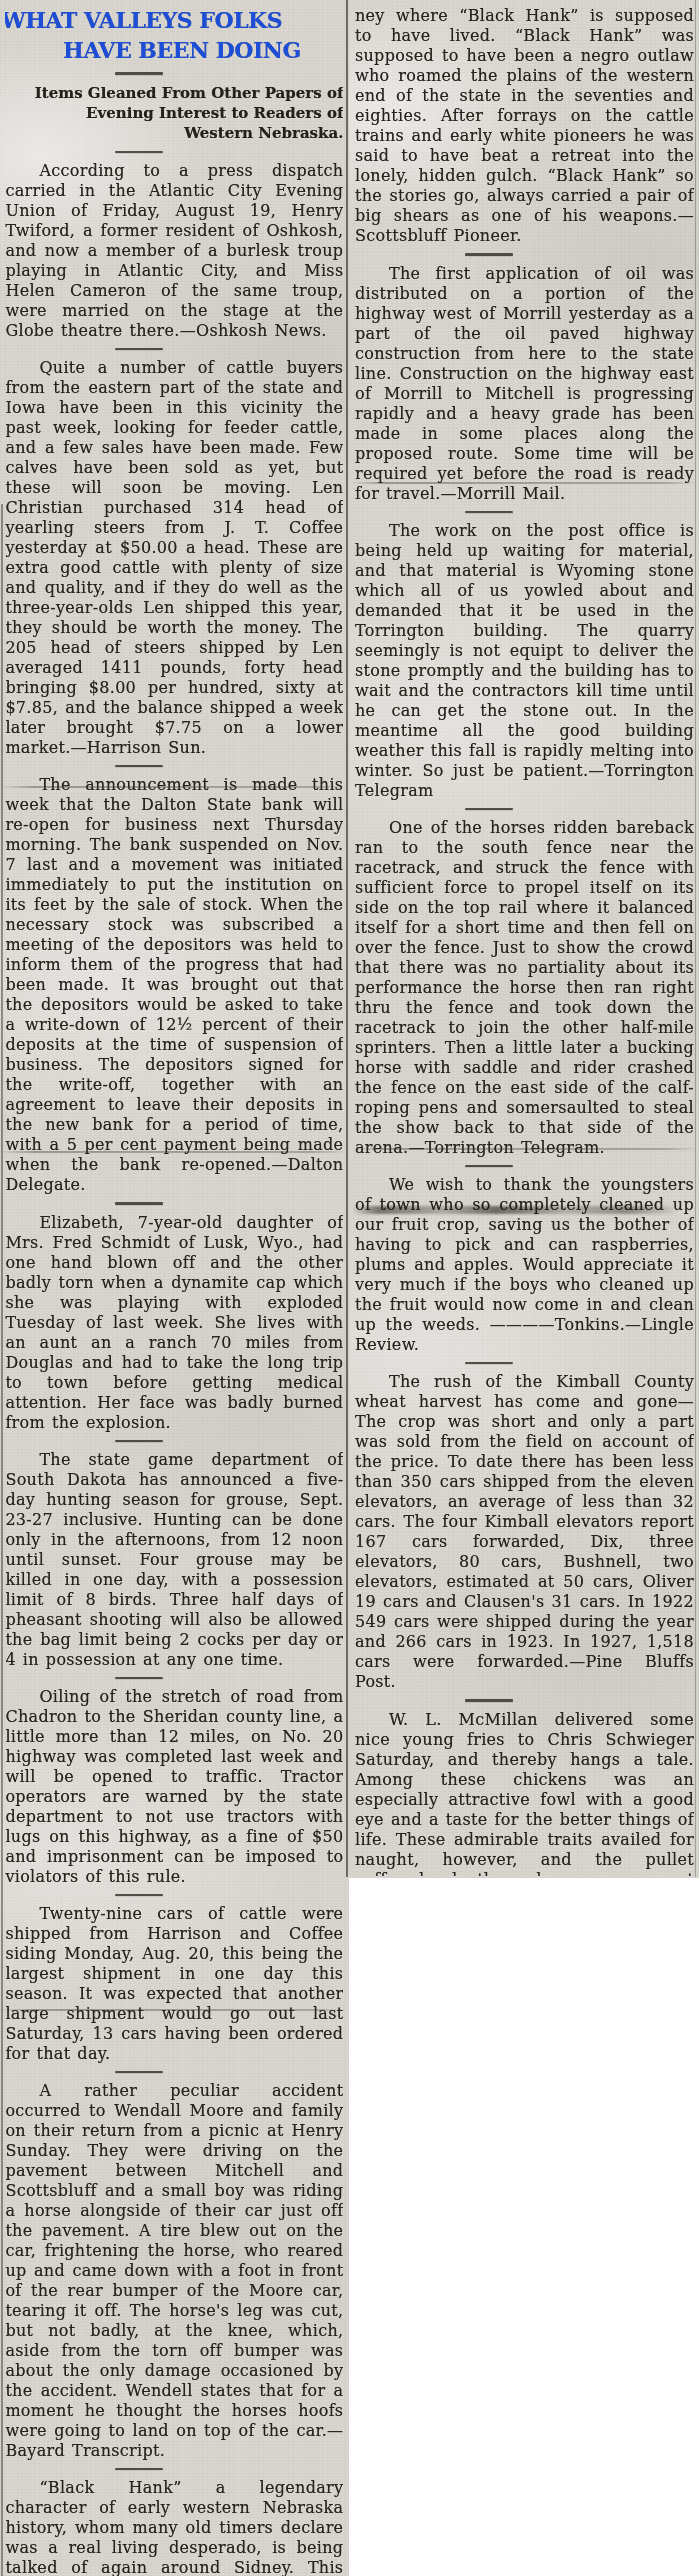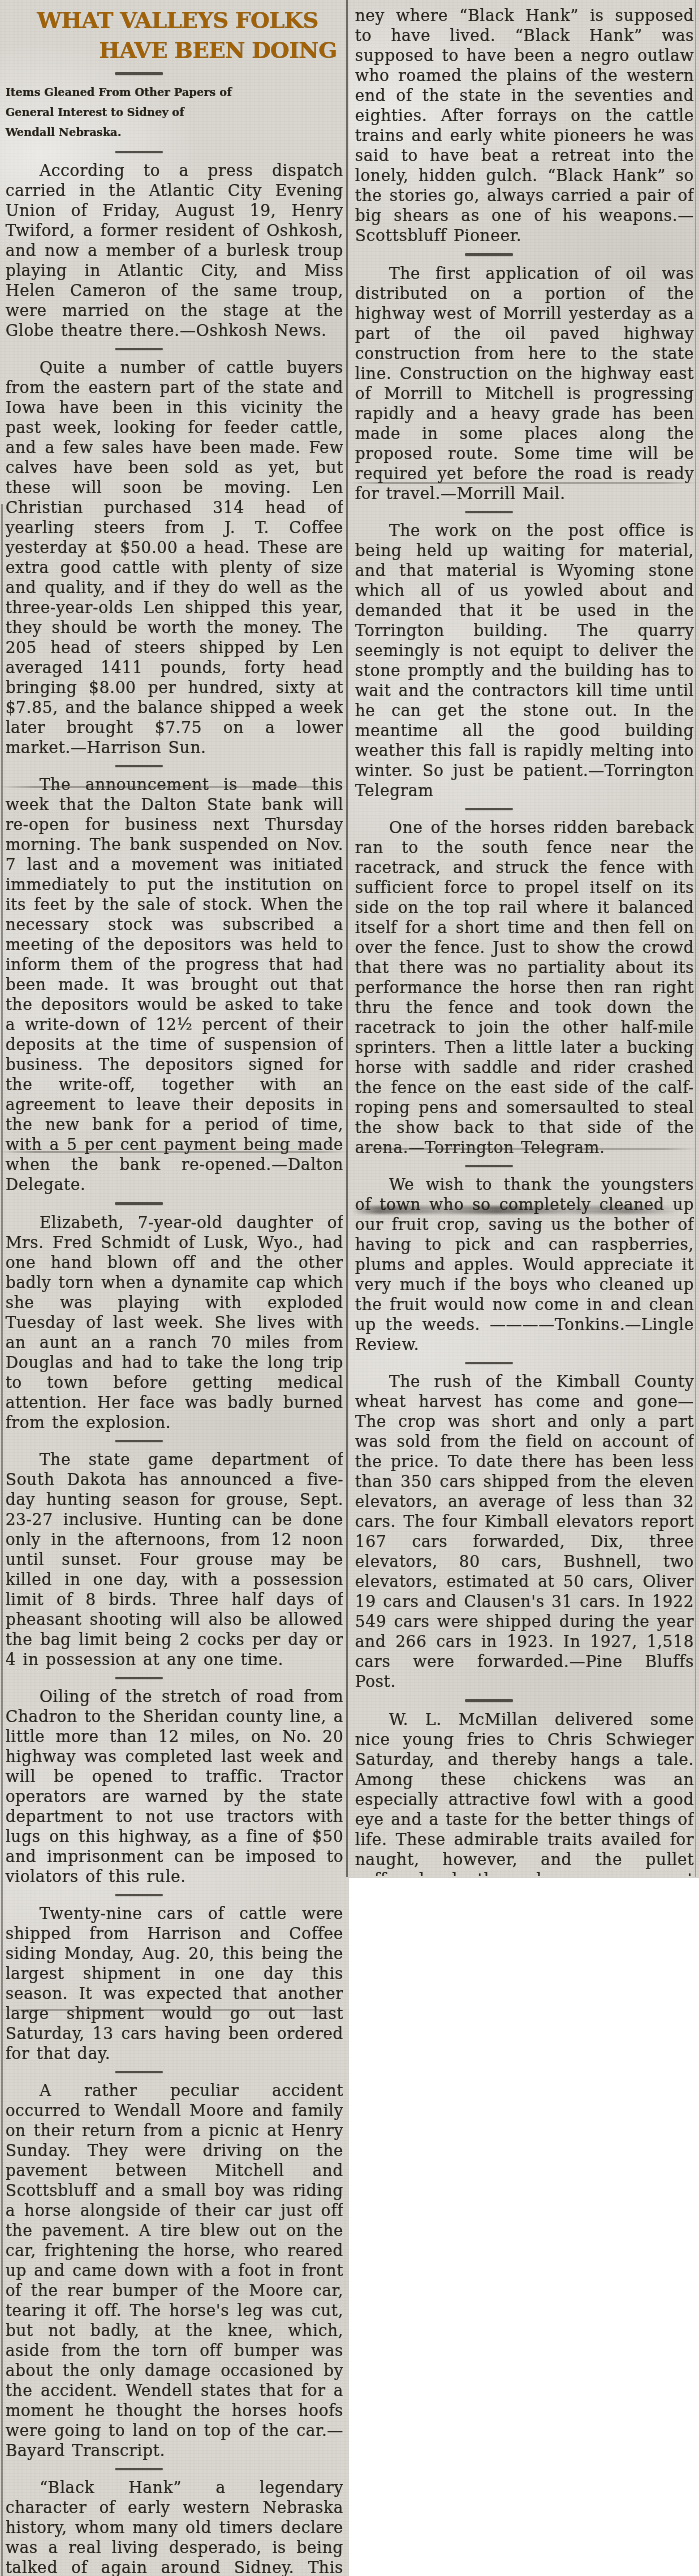--- a/index.html
+++ b/index.html
@@ -33,25 +33,25 @@
     background:linear-gradient(90deg, transparent, rgba(58,53,45,.38) 10%, rgba(58,53,45,.30) 90%, transparent);}
   .smudge{position:absolute;height:8px;filter:blur(1.3px);border-radius:4.3px;
     background:linear-gradient(90deg, rgba(22,19,15,0), rgba(22,19,15,.50) 8%, rgba(22,19,15,.22) 28%,
       rgba(22,19,15,.55) 44%, rgba(22,19,15,.18) 66%, rgba(22,19,15,.38) 84%, rgba(22,19,15,0));}
 
   .col{position:absolute;overflow:hidden;color:#26231d;}
   .col-left{left:5.4px;top:4.3px;width:338px;height:2572px;}
   .col-right{left:355px;top:2.2px;width:339px;height:1874px;}
 
   .headline{margin:1.1px 0 0 -4.3px;font-weight:bold;font-size:22px;line-height:30px;
-    letter-spacing:-0.5px;white-space:nowrap;color:#a16207;
-    text-shadow:0 0 0.5px rgba(34,31,26,.6);padding-left:36px;}
+    letter-spacing:-0.5px;white-space:nowrap;color:#1d4ed8;
+    text-shadow:0 0 0.5px rgba(34,31,26,.6);}
   .headline .hl2{display:block;margin-left:62px;}
 
-  .subhead{font-weight:bold;font-size:11px;line-height:20.4px;text-align:left;
+  .subhead{font-weight:bold;font-size:15px;line-height:20.4px;text-align:right;
     color:#242118;text-shadow:0 0 0.5px rgba(36,33,24,.55);margin:0 0 0 0;}
 
   .rule{width:48px;height:2.2px;margin:7px 0 8px 110px;background:#38352e;
     border-radius:1.1px;opacity:.85;box-shadow:0 0.5px 0.5px rgba(0,0,0,.22);}
 
   p.body{font-size:16px;line-height:20px;text-align:justify;text-indent:34px;
     margin:4.3px 0;letter-spacing:0.3px;word-spacing:1.6px;
     color:#26231d;text-shadow:0 0 0.5px rgba(38,35,29,.55);}
   p.body.no-indent{text-indent:0;}
 </style>
@@ -68,22 +68,22 @@
   <div class="vrule right-edge"></div>
 
   <div class="col col-left">
     <h1 class="headline">
       <span class="hl1">WHAT VALLEYS FOLKS</span>
       <span class="hl2">HAVE BEEN DOING</span>
     </h1>
     <div class="rule"></div>
     <div class="subhead">
       <div>Items Gleaned From Other Papers of</div>
-      <div>General Interest to Sidney of</div>
-      <div>Wendall Nebraska.</div>
+      <div>Evening Interest to Readers of</div>
+      <div>Western Nebraska.</div>
     </div>
     <div class="rule"></div>
 
     <p class="body">According to a press dispatch carried in the Atlantic City Evening Union of Friday, August 19, Henry Twiford, a former resident of Oshkosh, and now a member of a burlesk troup playing in Atlantic City, and Miss Helen Cameron of the same troup, were married on the stage at the Globe theatre there.—Oshkosh News.</p>
     <div class="rule"></div>
     <p class="body">Quite a number of cattle buyers from the eastern part of the state and Iowa have been in this vicinity the past week, looking for feeder cattle, and a few sales have been made. Few calves have been sold as yet, but these will soon be moving. Len Christian purchased 314 head of yearling steers from J. T. Coffee yesterday at $50.00 a head. These are extra good cattle with plenty of size and quality, and if they do well as the three-year-olds Len shipped this year, they should be worth the money. The 205 head of steers shipped by Len averaged 1411 pounds, forty head bringing $8.00 per hundred, sixty at $7.85, and the balance shipped a week later brought $7.75 on a lower market.—Harrison Sun.</p>
     <div class="rule"></div>
     <p class="body">The announcement is made this week that the Dalton State bank will re-open for business next Thursday morning. The bank suspended on Nov. 7 last and a movement was initiated immediately to put the institution on its feet by the sale of stock. When the necessary stock was subscribed a meeting of the depositors was held to inform them of the progress that had been made. It was brought out that the depositors would be asked to take a write-down of 12½ percent of their deposits at the time of suspension of business. The depositors signed for the write-off, together with an agreement to leave their deposits in the new bank for a period of time, with a 5 per cent payment being made when the bank re-opened.—Dalton Delegate.</p>
     <div class="rule"></div>
     <p class="body">Elizabeth, 7-year-old daughter of Mrs. Fred Schmidt of Lusk, Wyo., had one hand blown off and the other badly torn when a dynamite cap which she was playing with exploded Tuesday of last week. She lives with an aunt an a ranch 70 miles from Douglas and had to take the long trip to town before getting medical attention. Her face was badly burned from the explosion.</p>

